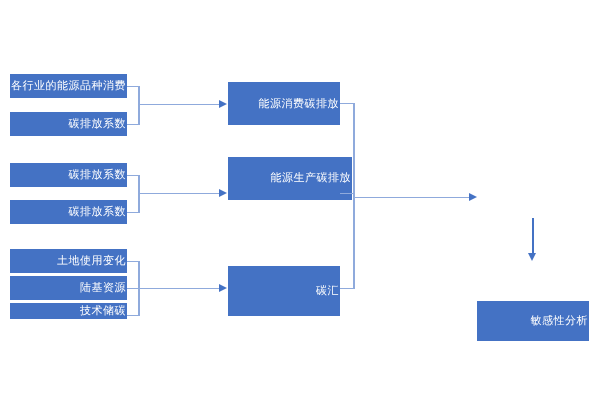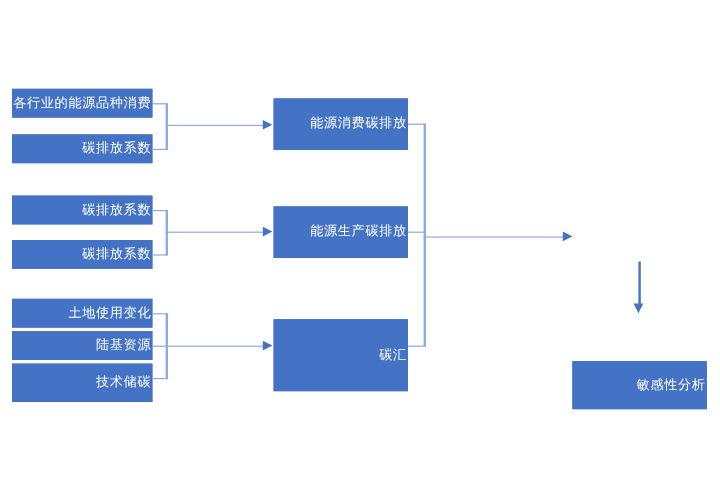--- a/index.html
+++ b/index.html
@@ -87,38 +87,38 @@
   <div class="conn v" style="left:138px; top:174.5px; height:38px;"></div>
   <div class="conn h" style="left:138px; top:192.5px; width:83px;"></div>
   <div class="arrow right" style="left:219px; top:189px;"></div>
 
   <div class="node" style="left:10px; top:276px; width:117px; height:24px;">
     <span>陆基资源</span>
   </div>
   <div class="node" style="left:10px; top:249px; width:117px; height:24px;">
     <span>土地使用变化</span>
   </div>
-  <div class="node" style="left:10px; top:303px; width:117px; height:32px;">
+  <div class="node" style="left:10px; top:303px; width:117px; height:16px;">
     <span>技术储碳</span>
   </div>
 
   <div class="conn h" style="left:127px; top:260.5px; width:12px;"></div>
   <div class="conn h" style="left:127px; top:287.5px; width:12px;"></div>
   <div class="conn h" style="left:127px; top:314.5px; width:12px;"></div>
   <div class="conn v" style="left:138px; top:260.5px; height:55px;"></div>
   <div class="conn h" style="left:138px; top:287.5px; width:83px;"></div>
   <div class="arrow right" style="left:219px; top:284px;"></div>
 
   <div class="node" style="left:228px; top:82px; width:112px; height:43px;font-family:Liberation Serif, serif;">
     <span>能源消费碳排放</span>
   </div>
-  <div class="node" style="left:228px; top:172px; width:112px; height:43px;">
+  <div class="node" style="left:228px; top:157px; width:124px; height:43px;">
     <span>能源生产碳排放</span>
   </div>
-  <div class="node" style="left:228px; top:266px; width:112px; height:60px;">
+  <div class="node" style="left:228px; top:266px; width:112px; height:50px;">
     <span>碳汇</span>
   </div>
 
   <div class="conn h" style="left:340px; top:102.5px; width:14px;"></div>
   <div class="conn h" style="left:340px; top:192.5px; width:14px;"></div>
   <div class="conn h" style="left:340px; top:287.5px; width:14px;"></div>
   <div class="conn v" style="left:353px; top:102.5px; height:186px;"></div>
   <div class="conn h" style="left:353px; top:196.5px; width:118px;"></div>
   <div class="arrow right" style="left:469px; top:193px;"></div>
 

